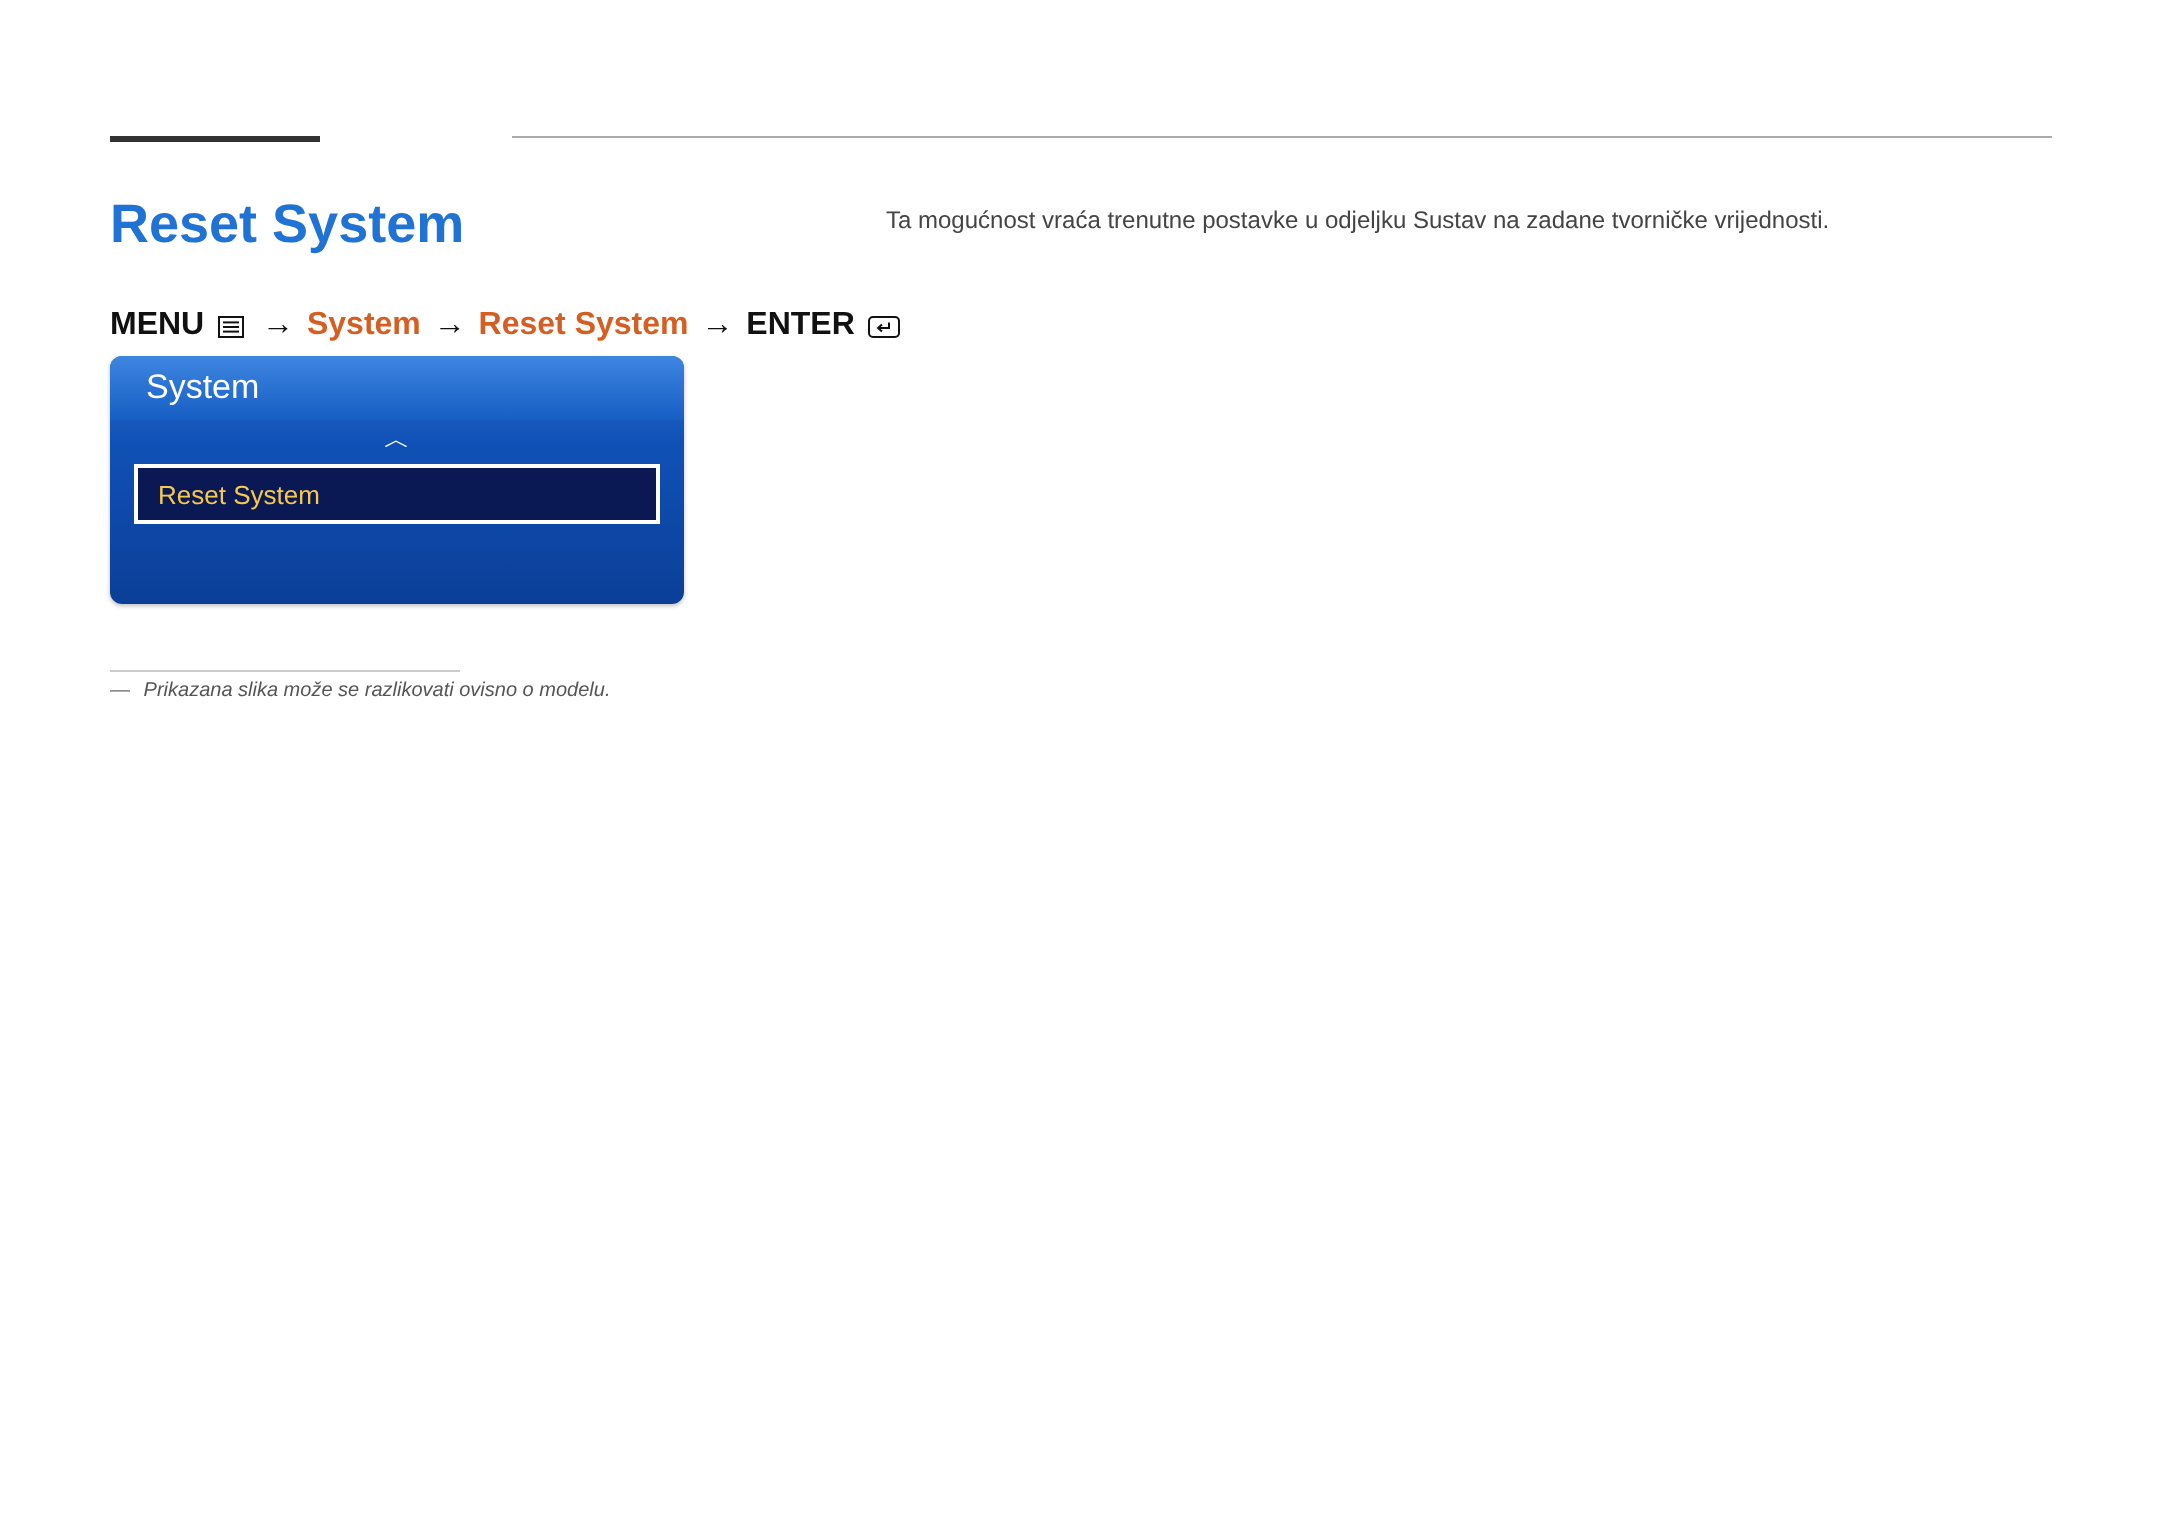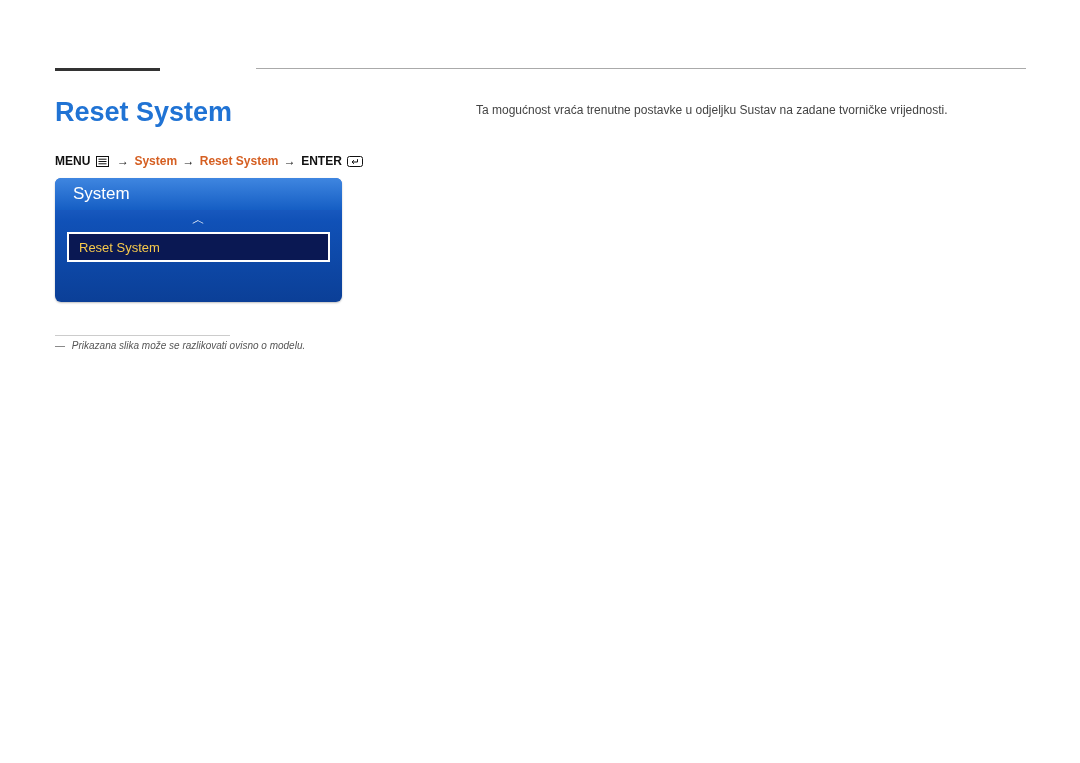--- a/index.html
+++ b/index.html
@@ -34,29 +34,29 @@
       position: absolute;
       top: 97px;
       left: 55px;
       font-size: 27px;
       font-weight: 700;
       color: #2073d4;
     }
     .body-text {
       position: absolute;
       top: 103px;
-      left: 476px;
+      left: 443px;
       font-size: 12px;
       color: #444;
     }
     .breadcrumb {
       position: absolute;
       top: 154px;
       left: 55px;
-      font-size: 12px;
+      font-size: 16px;
     }
     .breadcrumb .bc-menu {
       font-weight: 700;
       color: #111;
     }
     .breadcrumb .bc-icon {
       display: inline-block;
       vertical-align: -2px;
       margin: 0 3px 0 2px;
     }

